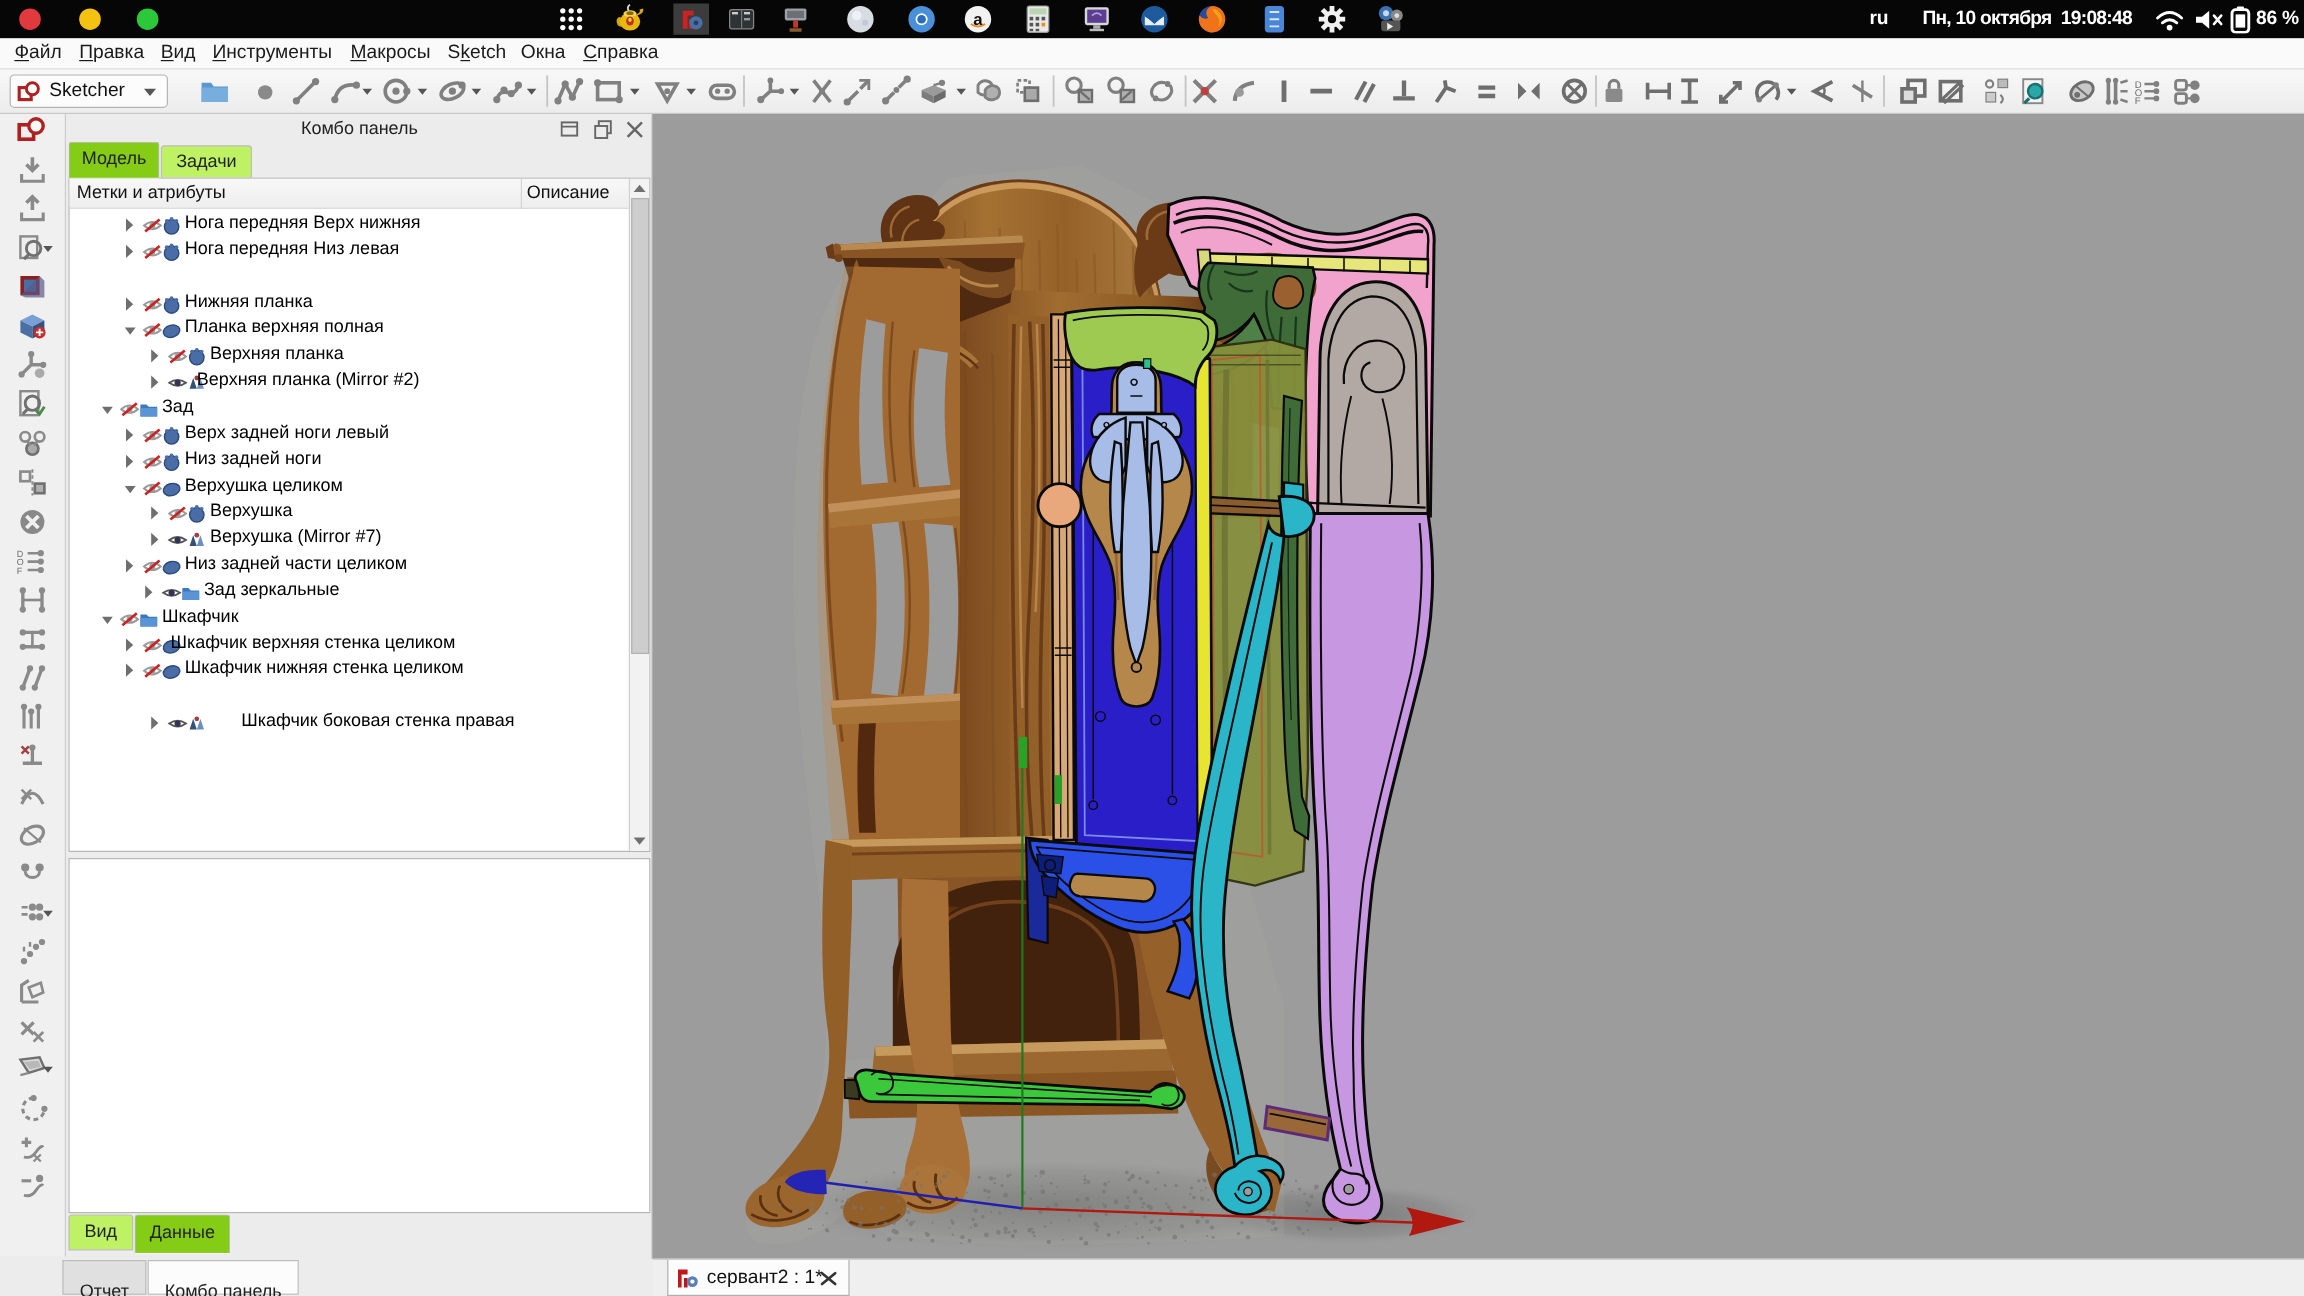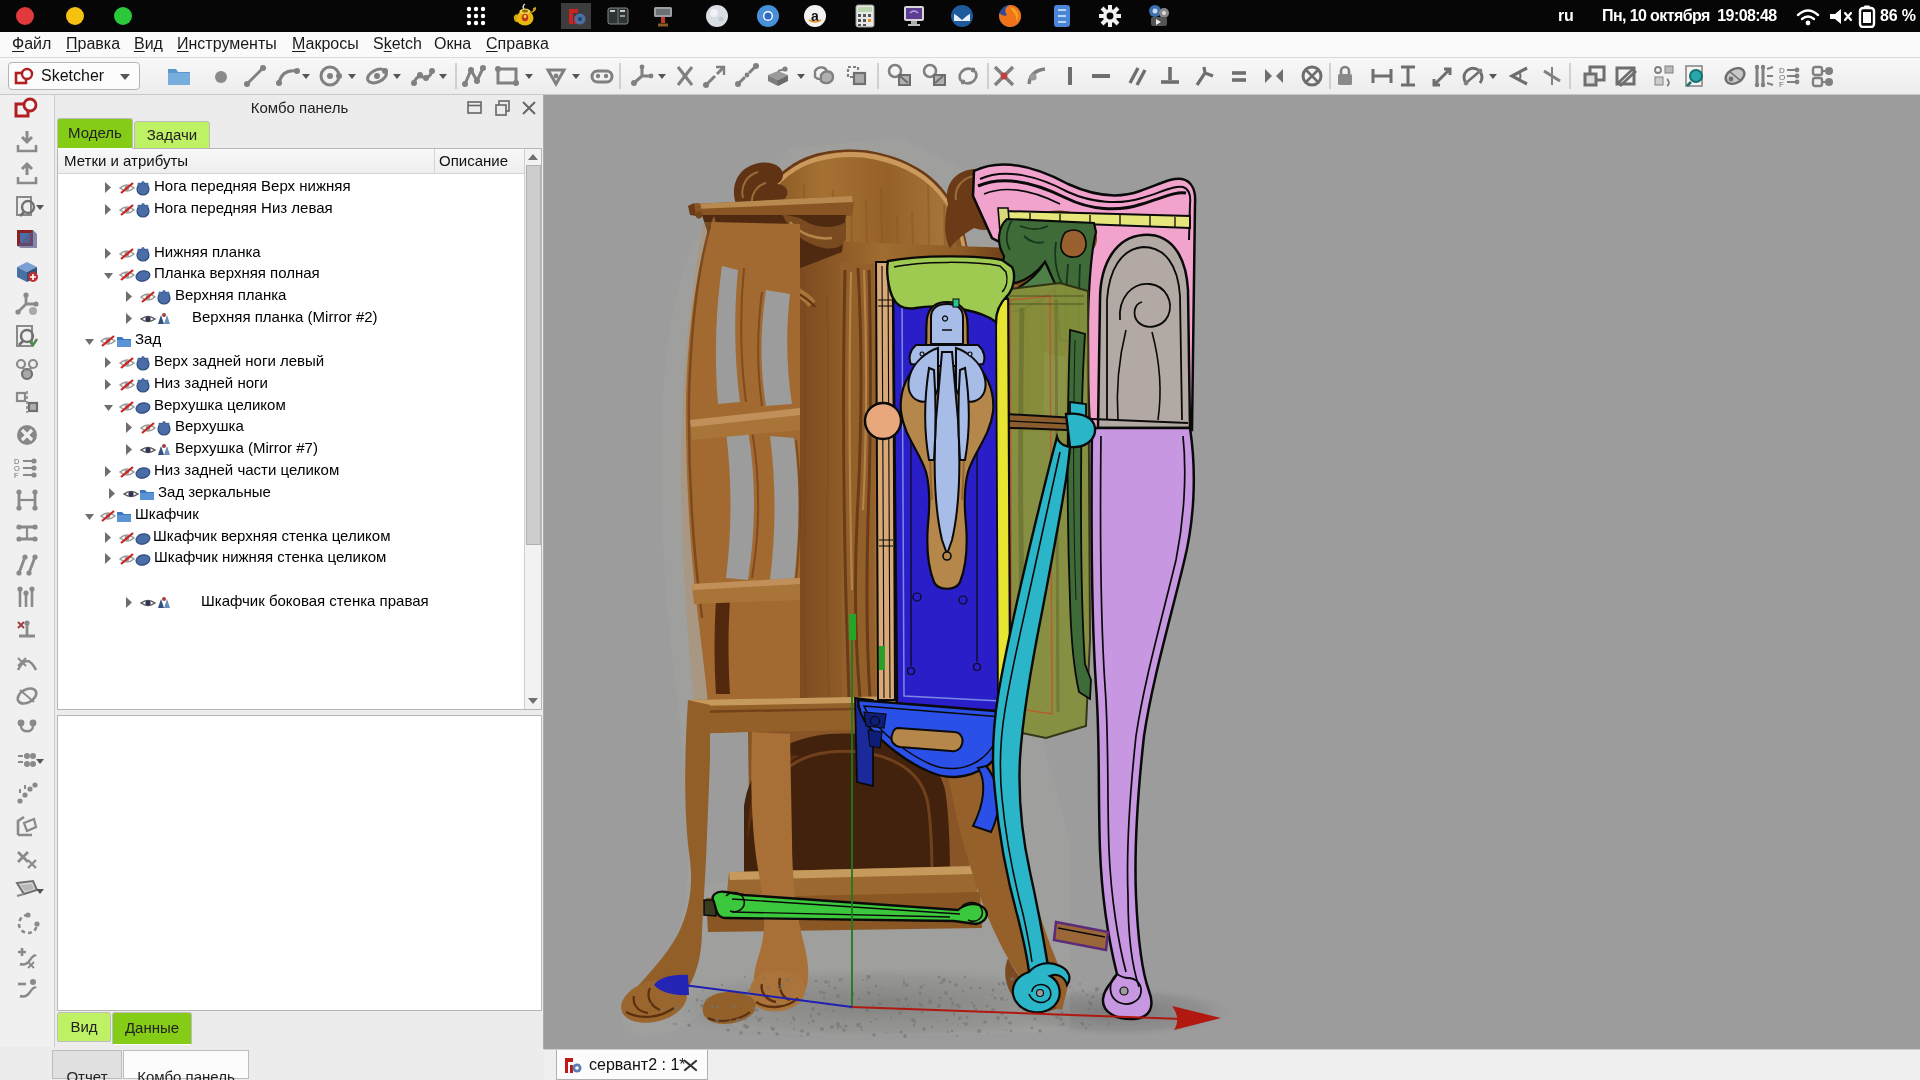--- a/index.html
+++ b/index.html
@@ -753,21 +753,21 @@
             </g>
           </g>
           <g transform="translate(98,0)">
             <g>
               <path d="M2,13 L5,4 L8,13 Z" fill="#35507a"></path>
               <path d="M14,13 L11,4 L8,13 Z" fill="#6a8fc0"></path>
               <circle cx="8" cy="4" r="2" fill="#a04040"></circle>
             </g>
           </g>
         </svg>
-        <span style="position:absolute; left:134px; top:1px;">Верхняя планка (Mirror #2)</span>
+        <span style="position:absolute; left:106px; top:1px;">Верхняя планка (Mirror #2)</span>
       </div>
     <div class="trow" style="left:0; top:180px; width:460px;">
         <svg style="position:absolute;left:0;top:4px" width="200" height="16">
           <path d="M27,6 L36,6 L31.5,12 Z" fill="#6e6e6e"></path>
           <g transform="translate(42,0)">
             <g>
               <path d="M1,8 Q8,2 15,8 Q8,14 1,8 Z" fill="none" stroke="#9a9a9a" stroke-width="1.6"></path>
               <circle cx="8" cy="8" r="2.4" fill="#9a9a9a"></circle>
               <line x1="2" y1="13" x2="14" y2="3" stroke="#cc2222" stroke-width="2.2"></line>
             </g>
@@ -891,21 +891,21 @@
               <circle cx="8" cy="8" r="2.4" fill="#9a9a9a"></circle>
               <line x1="2" y1="13" x2="14" y2="3" stroke="#cc2222" stroke-width="2.2"></line>
             </g>
           </g>
           <g transform="translate(77,0)">
             <ellipse cx="8" cy="9" rx="7" ry="5" fill="#4a6da7" stroke="#2c4a7c" stroke-width="1.2" transform="rotate(-15 8 9)"></ellipse>
           </g>
         </svg>
         <span style="position:absolute; left:96px; top:1px;">Низ задней части целиком</span>
       </div>
-    <div class="trow" style="left:4px; top:333px; width:460px;padding-left:39px;">
+    <div class="trow" style="left:16px; top:333px; width:460px;padding-left:39px;">
         <svg style="position:absolute;left:0;top:4px" width="200" height="16">
           <path d="M47,2 L53,7.5 L47,13 Z" fill="#6e6e6e"></path>
           <g transform="translate(61,0)">
             <g>
               <path d="M1,8 Q8,3 15,8 Q8,13 1,8 Z" fill="#fff" stroke="#555" stroke-width="1.5"></path>
               <circle cx="8" cy="8" r="2.6" fill="#335"></circle>
             </g>
           </g>
           <g transform="translate(77,0)">
             <g>
@@ -942,21 +942,21 @@
             <g>
               <path d="M1,8 Q8,2 15,8 Q8,14 1,8 Z" fill="none" stroke="#9a9a9a" stroke-width="1.6"></path>
               <circle cx="8" cy="8" r="2.4" fill="#9a9a9a"></circle>
               <line x1="2" y1="13" x2="14" y2="3" stroke="#cc2222" stroke-width="2.2"></line>
             </g>
           </g>
           <g transform="translate(77,0)">
             <ellipse cx="8" cy="9" rx="7" ry="5" fill="#4a6da7" stroke="#2c4a7c" stroke-width="1.2" transform="rotate(-15 8 9)"></ellipse>
           </g>
         </svg>
-        <span style="position:absolute; left:95px; top:1px;">Шкафчик верхняя стенка целиком</span>
+        <span style="position:absolute; left:84px; top:1px;">Шкафчик верхняя стенка целиком</span>
       </div>
     <div class="trow" style="left:0; top:398px; width:460px;">
         <svg style="position:absolute;left:0;top:4px" width="200" height="16">
           <path d="M47,2 L53,7.5 L47,13 Z" fill="#6e6e6e"></path>
           <g transform="translate(61,0)">
             <g>
               <path d="M1,8 Q8,2 15,8 Q8,14 1,8 Z" fill="none" stroke="#9a9a9a" stroke-width="1.6"></path>
               <circle cx="8" cy="8" r="2.4" fill="#9a9a9a"></circle>
               <line x1="2" y1="13" x2="14" y2="3" stroke="#cc2222" stroke-width="2.2"></line>
             </g>

